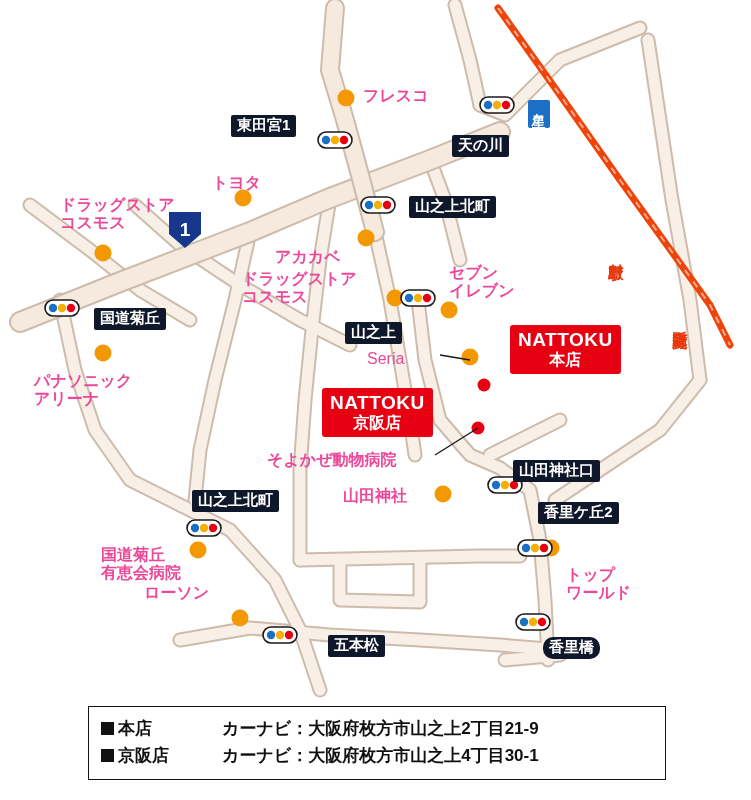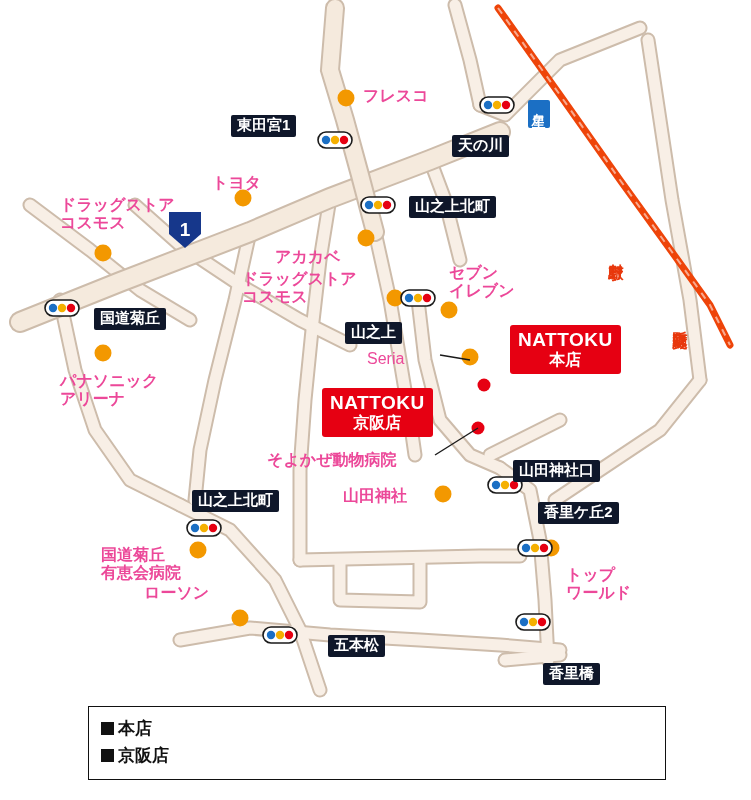--- a/index.html
+++ b/index.html
@@ -169,33 +169,33 @@
 
 <div class="sig-lbl" style="left:231px;top:115px;">東田宮1</div>
 <div class="sig-lbl" style="left:452px;top:135px;">天の川</div>
 <div class="sig-lbl" style="left:409px;top:196px;">山之上北町</div>
 <div class="sig-lbl" style="left:94px;top:308px;">国道菊丘</div>
 <div class="sig-lbl" style="left:345px;top:322px;text-align:right;">山之上</div>
 <div class="sig-lbl" style="left:513px;top:424px;margin-top:36px;">山田神社口</div>
 <div class="sig-lbl" style="left:538px;top:502px;">香里ケ丘2</div>
 <div class="sig-lbl" style="left:192px;top:490px;">山之上北町</div>
 <div class="sig-lbl" style="left:328px;top:635px;">五本松</div>
-<div class="sig-lbl" style="left:543px;top:663px;">香里橋</div>
+<div class="sig-lbl" style="left:543px;top:637px;border-radius:10px;">香里橋</div>
 
 <div class="lbl" style="left:363px;top:87px;">フレスコ</div>
 <div class="lbl" style="left:212px;top:174px;">トヨタ</div>
 <div class="lbl" style="left:60px;top:196px;"><span style="white-space:pre-line;">ドラッグストア
 コスモス</span></div>
 <div class="lbl" style="left:275px;top:248px;">アカカベ</div>
 <div class="lbl" style="left:242px;top:270px;"><span style="white-space:pre-line;">ドラッグストア
 コスモス</span></div>
 <div class="lbl" style="left:449px;top:264px;"><span style="white-space:pre-line;">セブン
 イレブン</span></div>
 <div class="lbl" style="left:367px;top:350px;font-weight:400;">Seria</div>
-<div class="lbl" style="left:34px;top:372px;margin-left:26px;"><span style="white-space:pre-line;">パナソニック
+<div class="lbl" style="left:34px;top:372px;"><span style="white-space:pre-line;">パナソニック
 アリーナ</span></div>
 <div class="lbl" style="left:267px;top:451px;">そよかぜ動物病院</div>
 <div class="lbl" style="left:343px;top:487px;">山田神社</div>
 <div class="lbl" style="left:101px;top:546px;"><span style="white-space:pre-line;">国道菊丘
 有恵会病院</span></div>
 <div class="lbl" style="left:566px;top:566px;font-family:Liberation Serif, serif;"><span style="white-space:pre-line;">トップ
 ワールド</span></div>
 <div class="lbl" style="left:144px;top:584px;">ローソン</div>
 
 <div class="nattoku" style="left:510px;top:325px;">
@@ -204,18 +204,20 @@
 </div>
 <div class="nattoku" style="left:322px;top:388px;">
   <div class="brand">NATTOKU</div>
   <div class="sub">京阪店</div>
 </div>
 
 <div class="legend">
   <div class="legend-row">
     <span class="legend-sq"></span>
     <span class="legend-name">本店</span>
+    <span class="legend-addr"><span>カーナビ：</span><span>大阪府枚方市山之上2丁目21-9</span></span>
   </div>
   <div class="legend-row">
     <span class="legend-sq"></span>
     <span class="legend-name">京阪店</span>
+    <span class="legend-addr"><span>カーナビ：</span><span>大阪府枚方市山之上4丁目30-1</span></span>
   </div>
 </div>
 
 </body></html>

